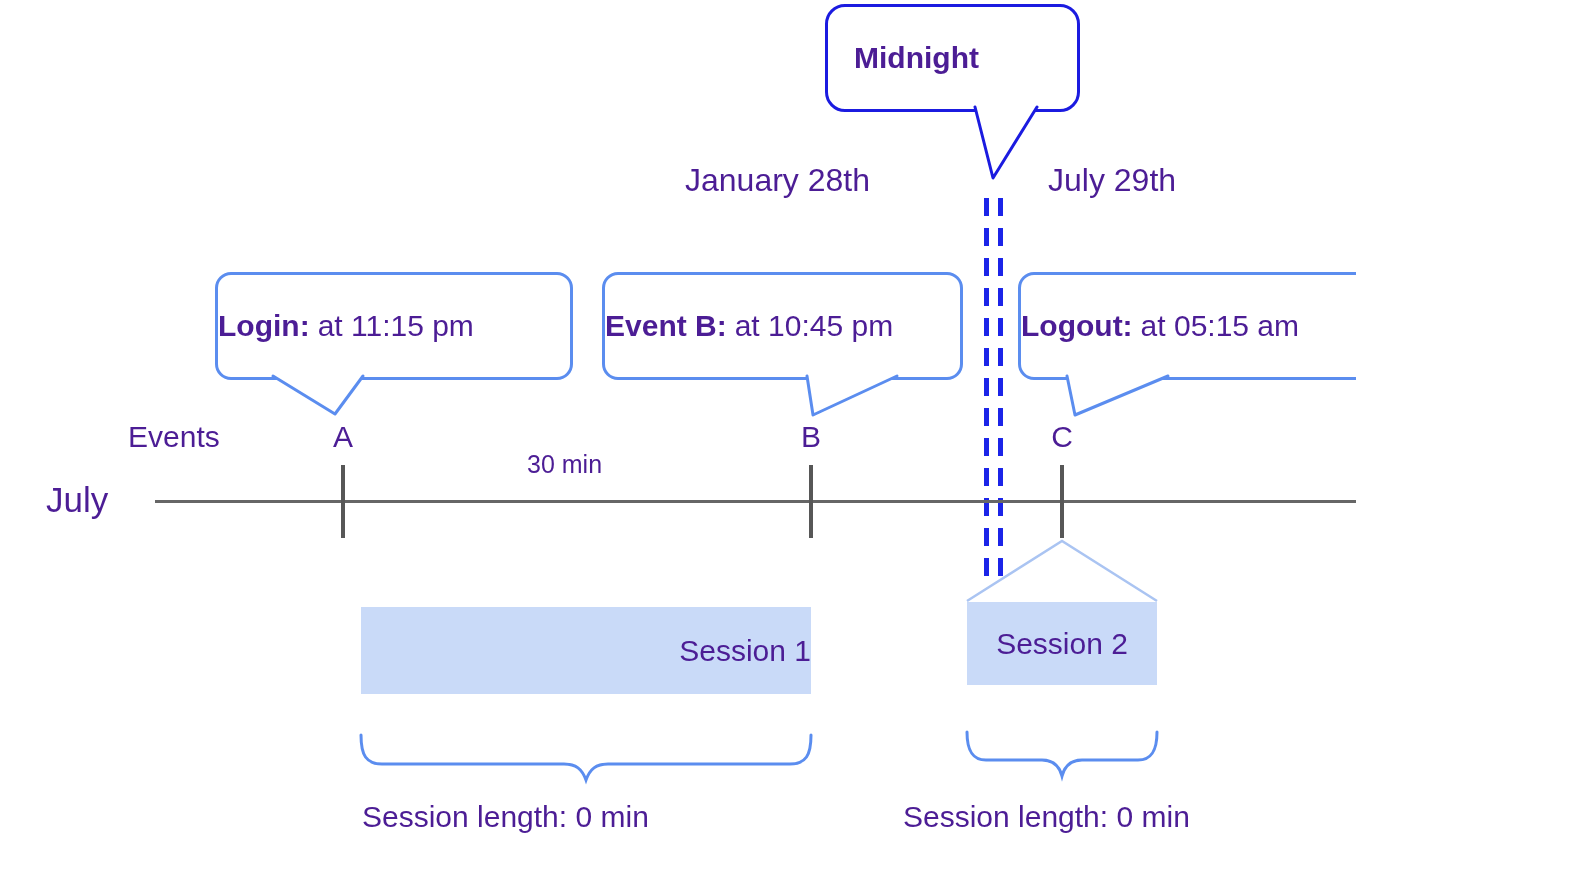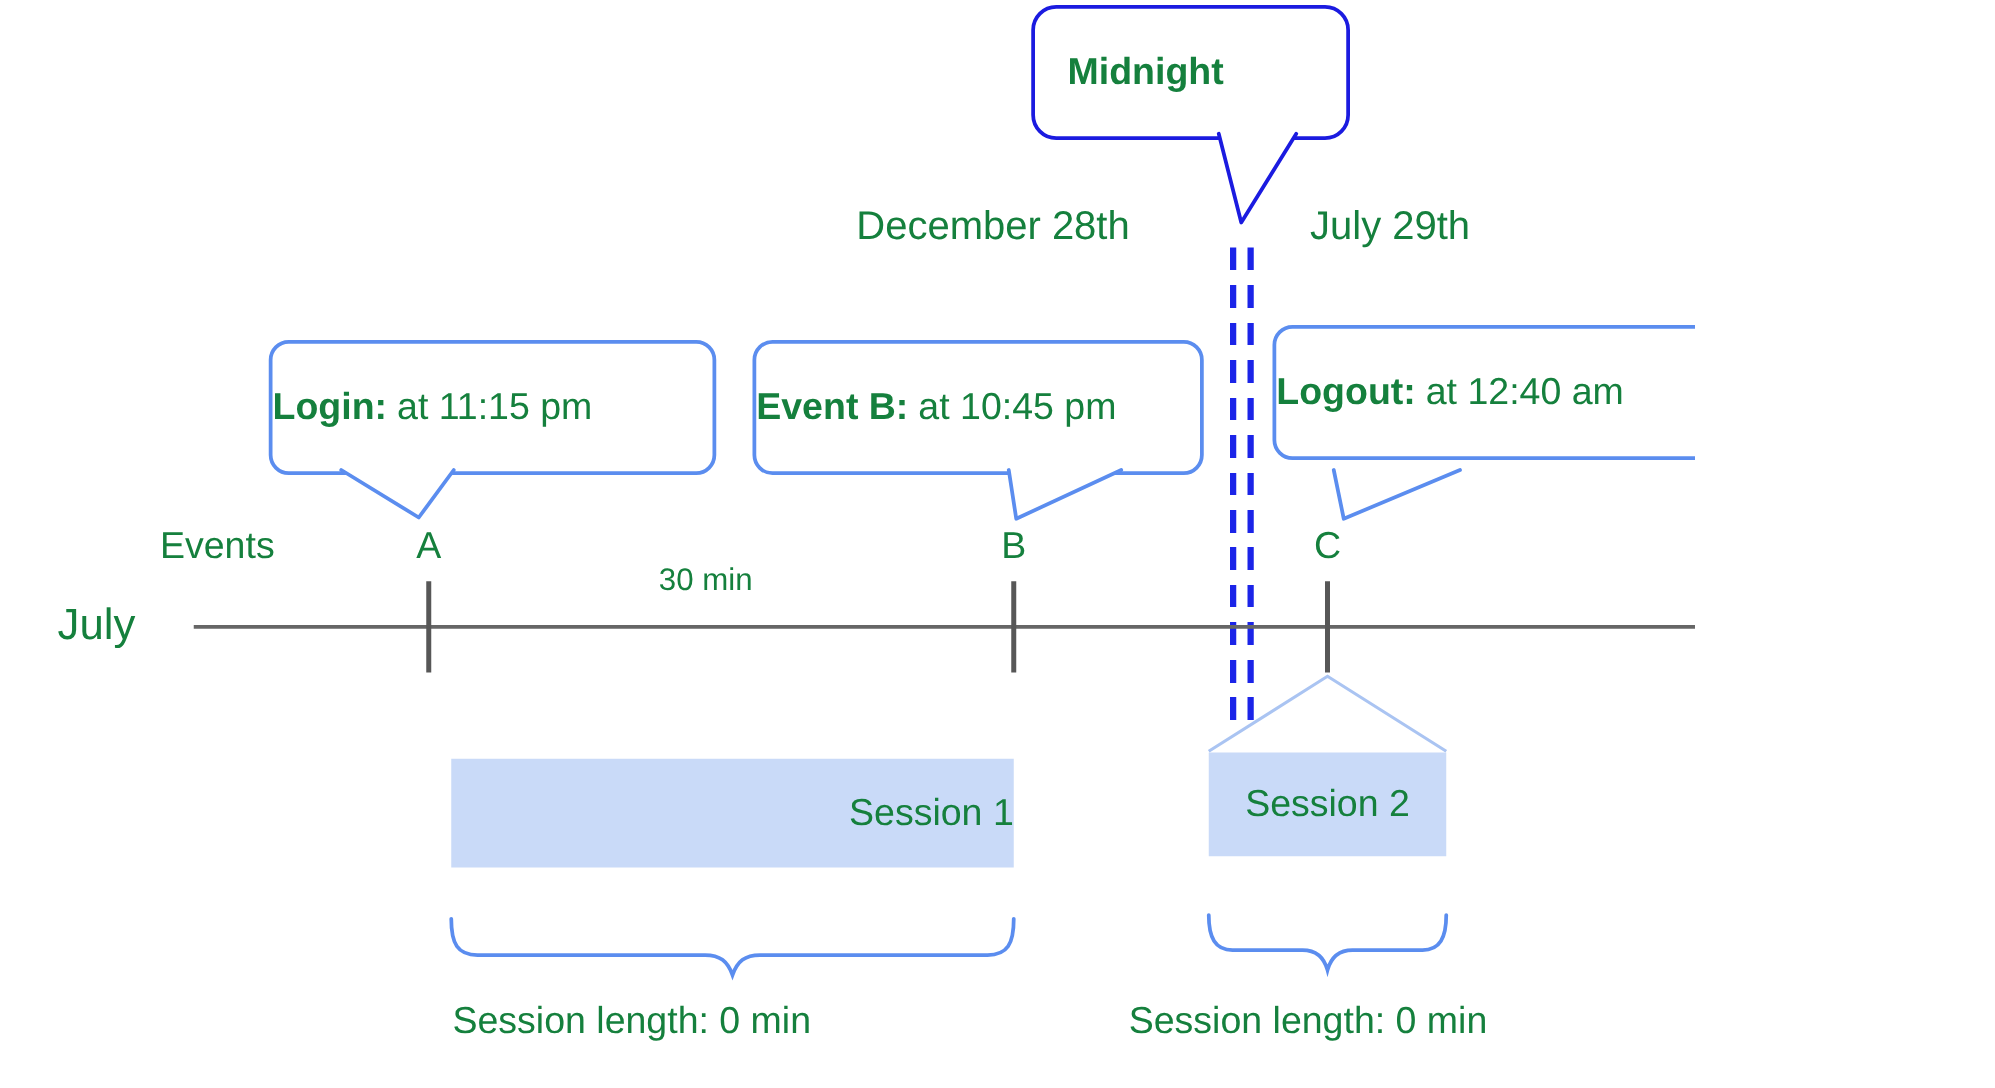--- a/index.html
+++ b/index.html
@@ -1,18 +1,18 @@
 <!DOCTYPE html>
 <html><head>
 <meta charset="utf-8">
 <style>
   html,body{margin:0;padding:0;background:#fff;}
   #canvas{
     position:relative;width:1356px;height:870px;background:#ffffff;overflow:hidden;
-    font-family:"Liberation Sans", sans-serif;color:#15803d;
+    font-family:"Liberation Sans", sans-serif;color:#4c1d95;
   }
   
   .callout{
     position:absolute;background:#fff;border:3px solid #5b8def;border-radius:16px;
     display:flex;align-items:center;justify-content:flex-start;
     font-size:30px;white-space:nowrap;box-sizing:border-box;z-index:2;
   }
   .callout .b{font-weight:bold;}
   .callout .r{margin-left:8px;}
   #midnight-callout{
@@ -45,34 +45,34 @@
 
 <div id="canvas">
 
   <div class="mdash" style="left:984px;"></div>
   <div class="mdash" style="left:998px;"></div>
 
   <div id="midnight-callout" class="callout" style="left:825px;top:4px;width:255px;height:108px;">
     <span>Midnight</span>
   </div>
 
-  <div class="lbl date-lbl" style="left:685px;">December 28th</div>
+  <div class="lbl date-lbl" style="left:685px;">January 28th</div>
   <div class="lbl date-lbl" style="left:1048px;">July 29th</div>
 
   <div class="callout" style="left:215px;top:272px;width:358px;height:108px;">
     <span class="b">Login:</span>
     <span class="r">at 11:15 pm</span>
   </div>
   <div class="callout" style="left:602px;top:272px;width:361px;height:108px;">
     <span class="b">Event B:</span>
     <span class="r">at 10:45 pm</span>
   </div>
-  <div class="callout" style="left:1018px;top:260px;width:360px;height:108px;">
+  <div class="callout" style="left:1018px;top:272px;width:360px;height:108px;">
     <span class="b">Logout:</span>
-    <span class="r">at 12:40 am</span>
+    <span class="r">at 05:15 am</span>
   </div>
 
   <div class="lbl" id="events-label">Events</div>
   <div class="lbl" id="user-label">July</div>
   <div class="lbl" id="interval-label">30 min</div>
   <div class="lbl letter" style="left:321px;">A</div>
   <div class="lbl letter" style="left:789px;">B</div>
   <div class="lbl letter" style="left:1040px;">C</div>
 
   <div class="session-box" style="left:361px;top:607px;width:450px;height:87px;justify-content:flex-end;">

